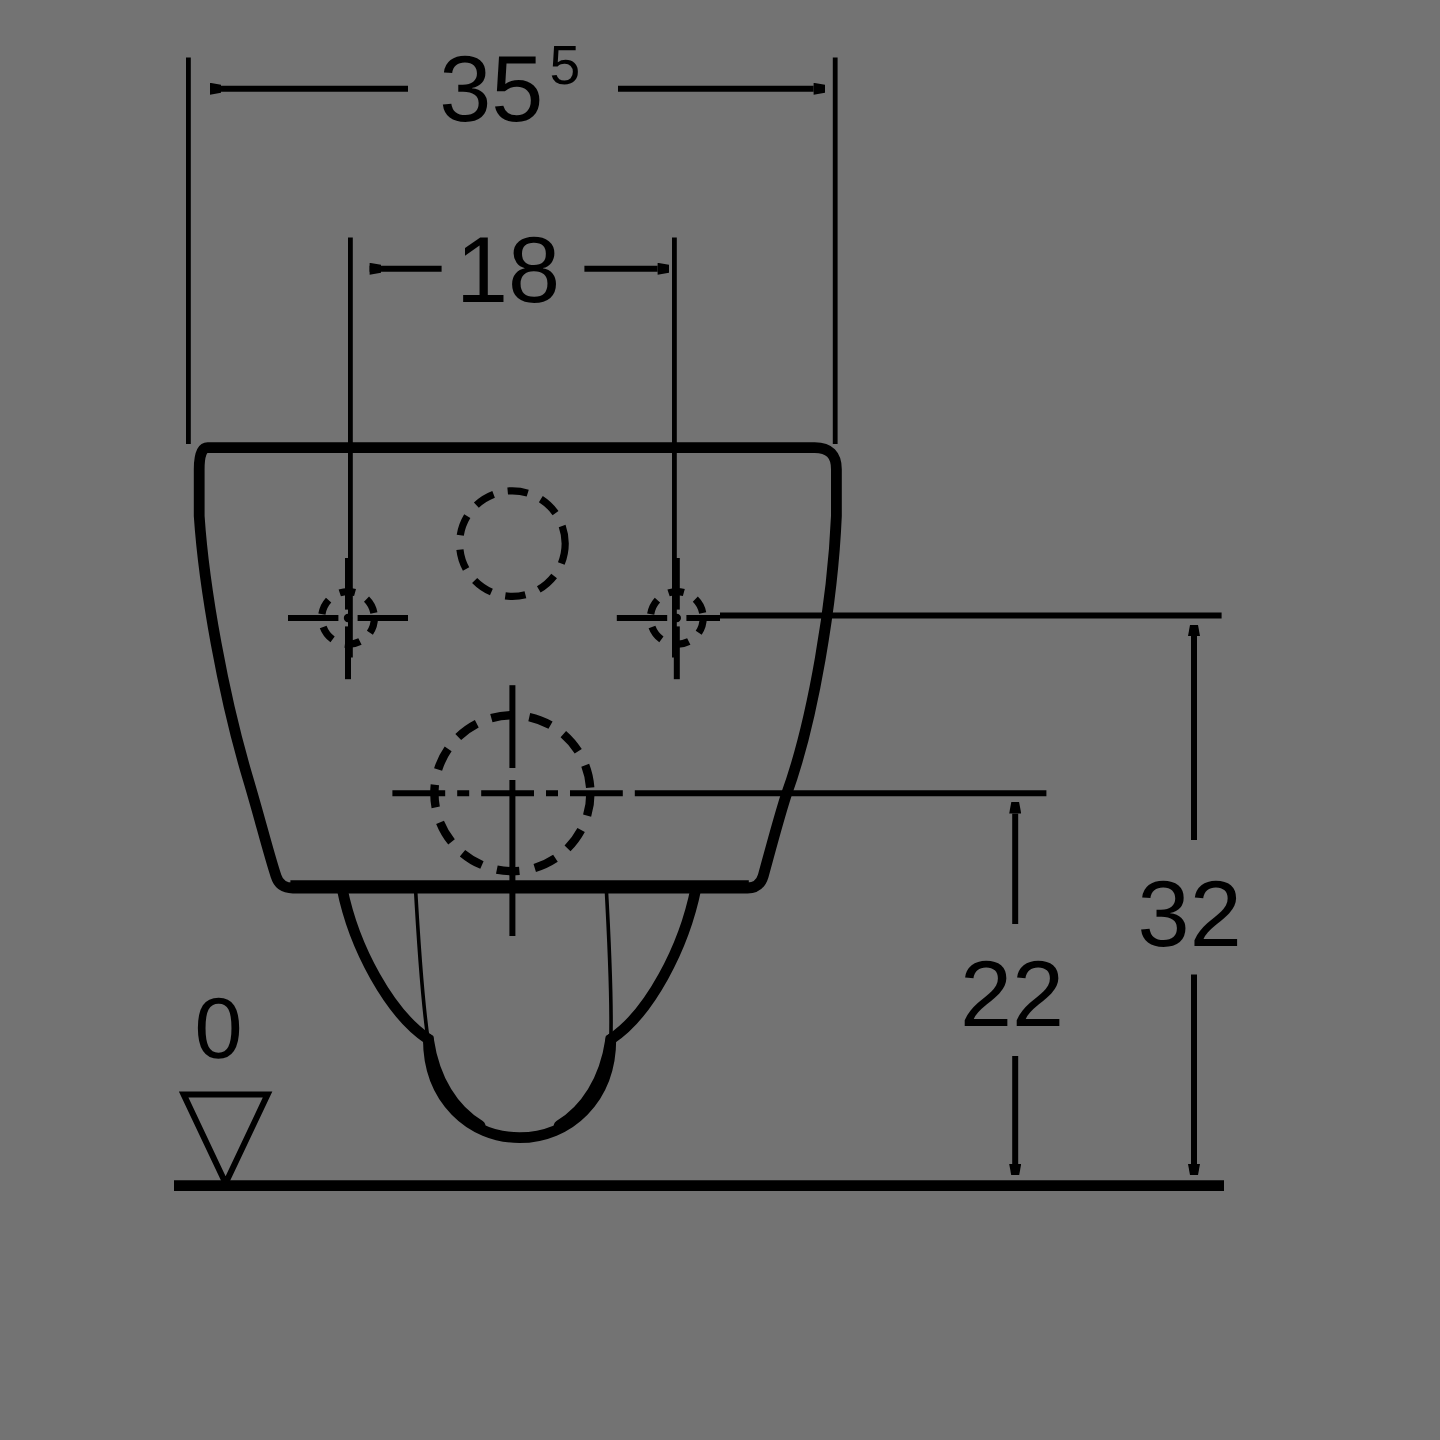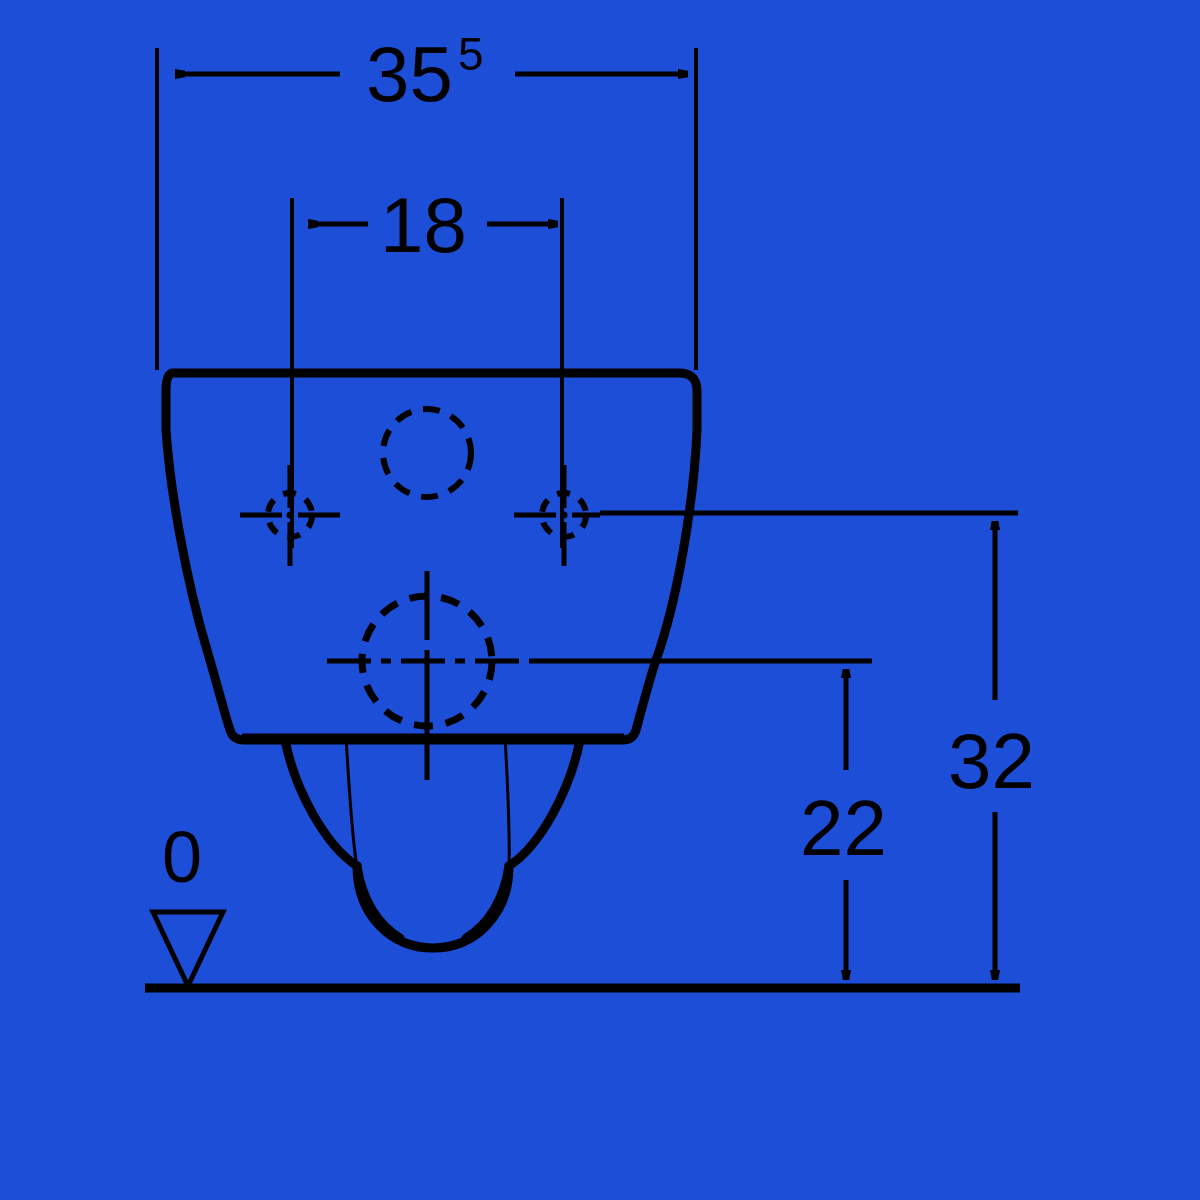--- a/index.html
+++ b/index.html
@@ -11,21 +11,21 @@
   body {
     width: 1200px;
     height: 1200px;
     font-family: "Liberation Sans", sans-serif;
     overflow: hidden;
   }
   #drawing-root {
     position: relative;
     width: 1200px;
     height: 1200px;
-    background: #1d4ed8;
+    background: #737373;
   }
   svg#tech-drawing {
     display: block;
     width: 1200px;
     height: 1200px;
   }
   .dim-text {
     font-family: "Liberation Sans", sans-serif;
     font-weight: 400;
     fill: #000000;

